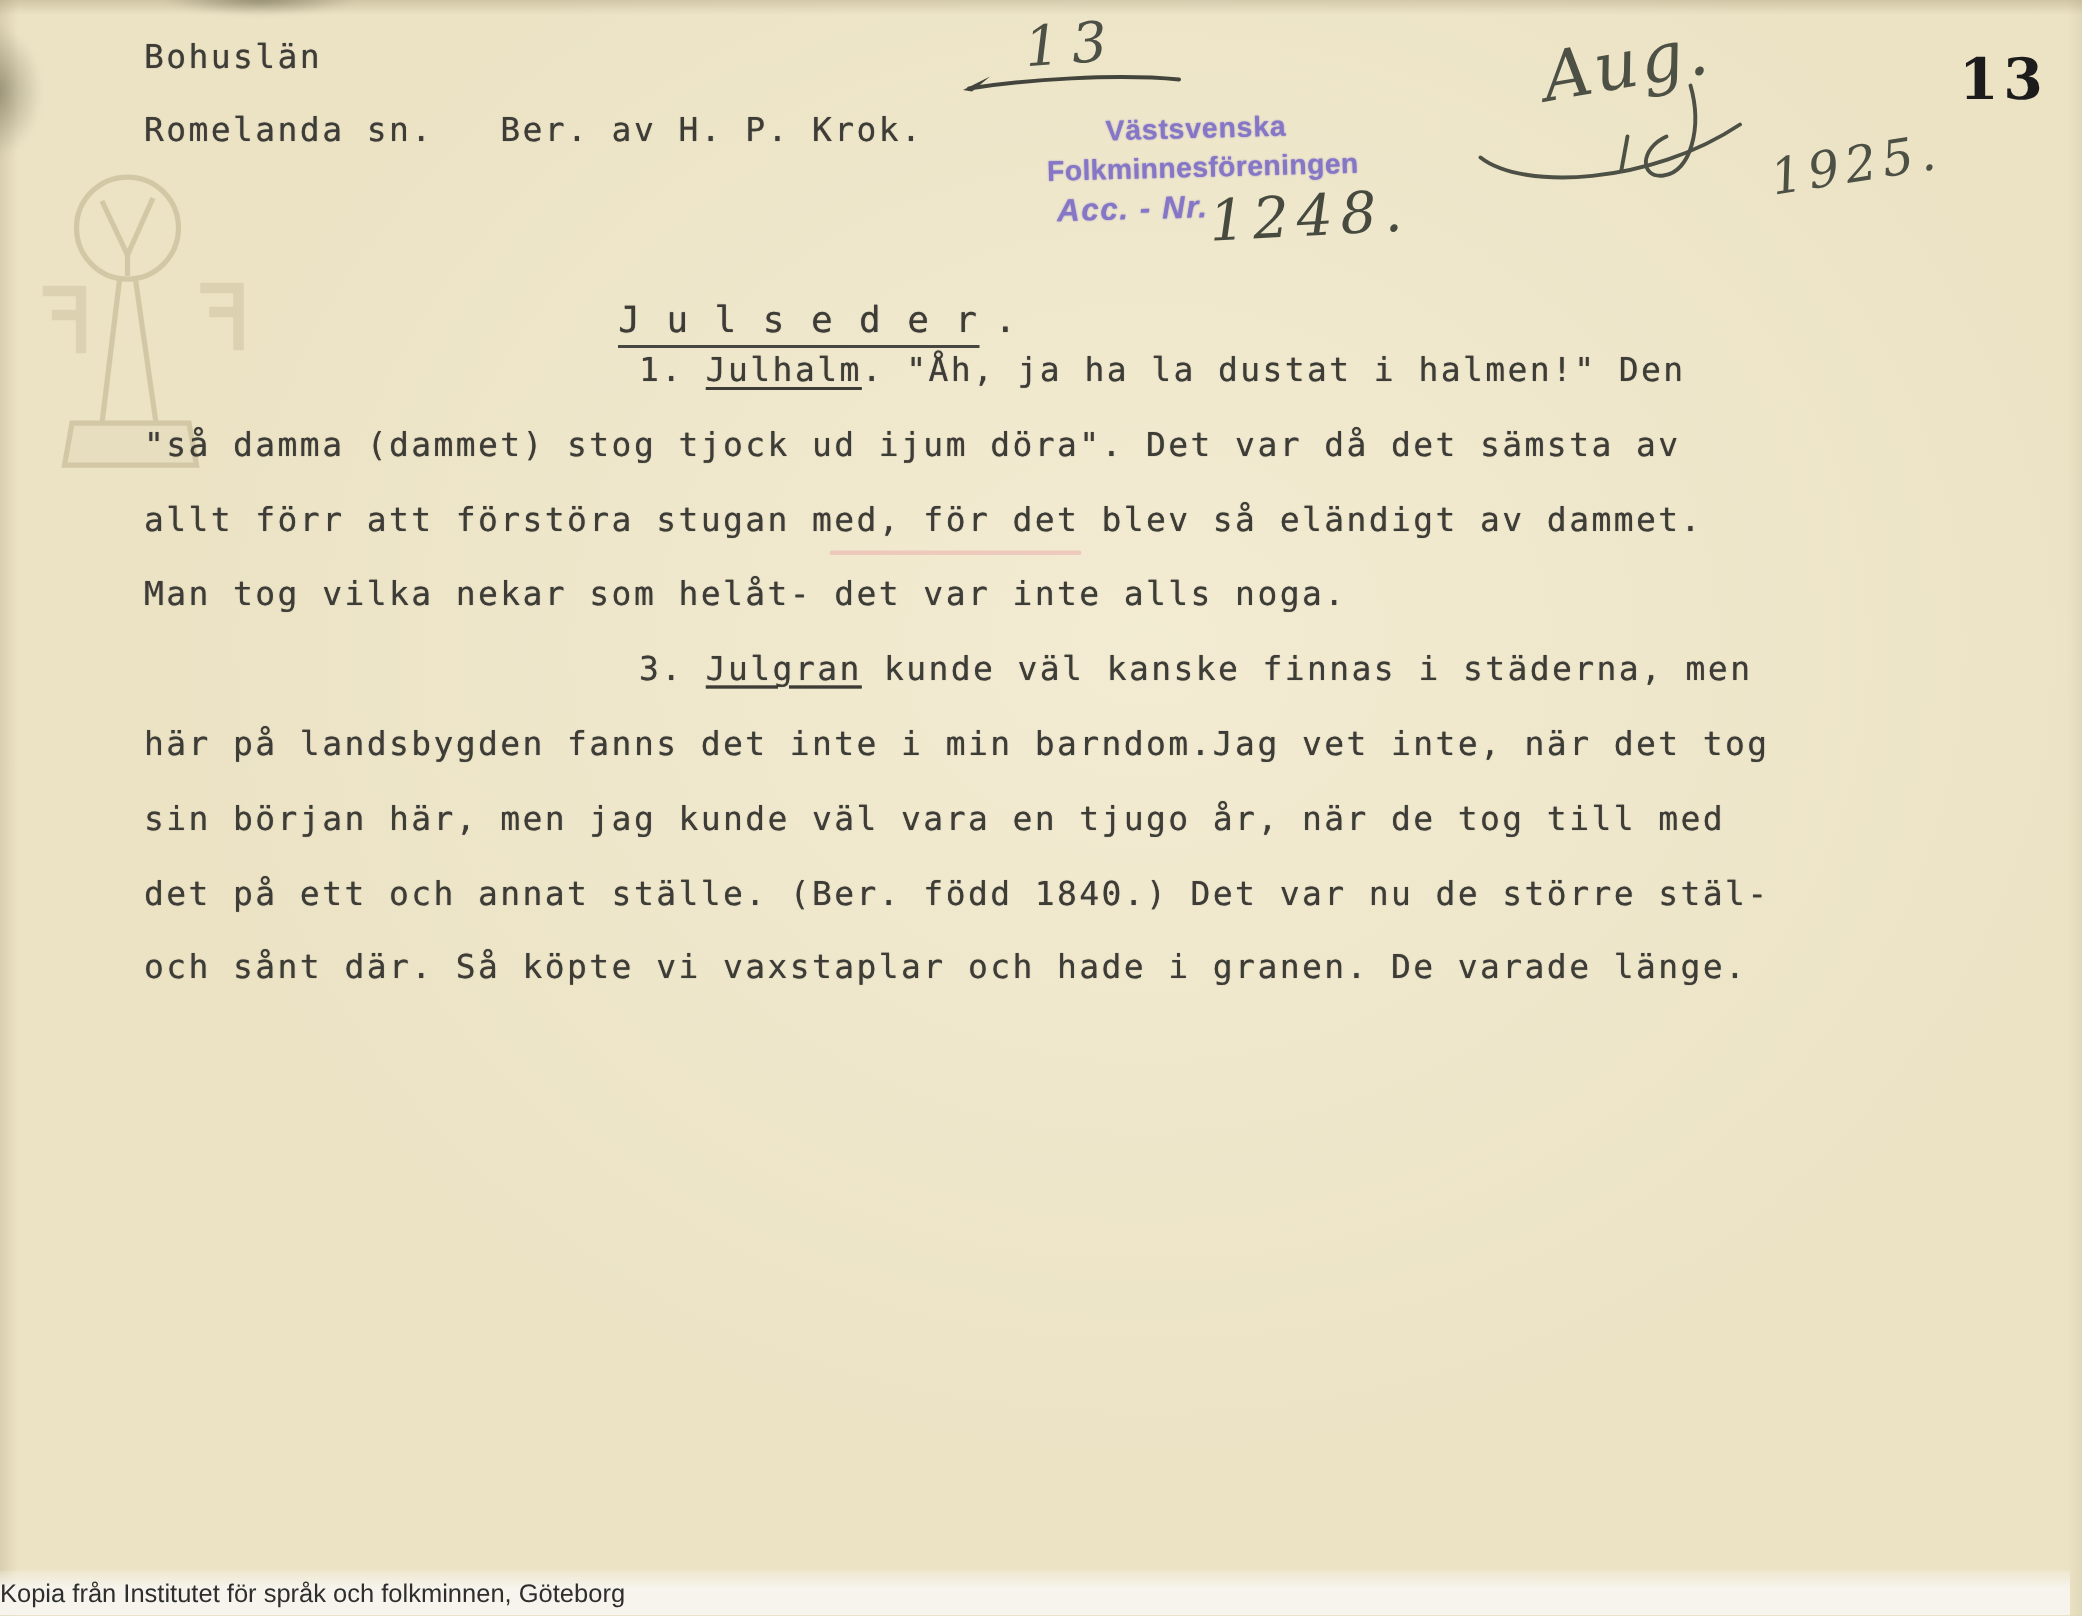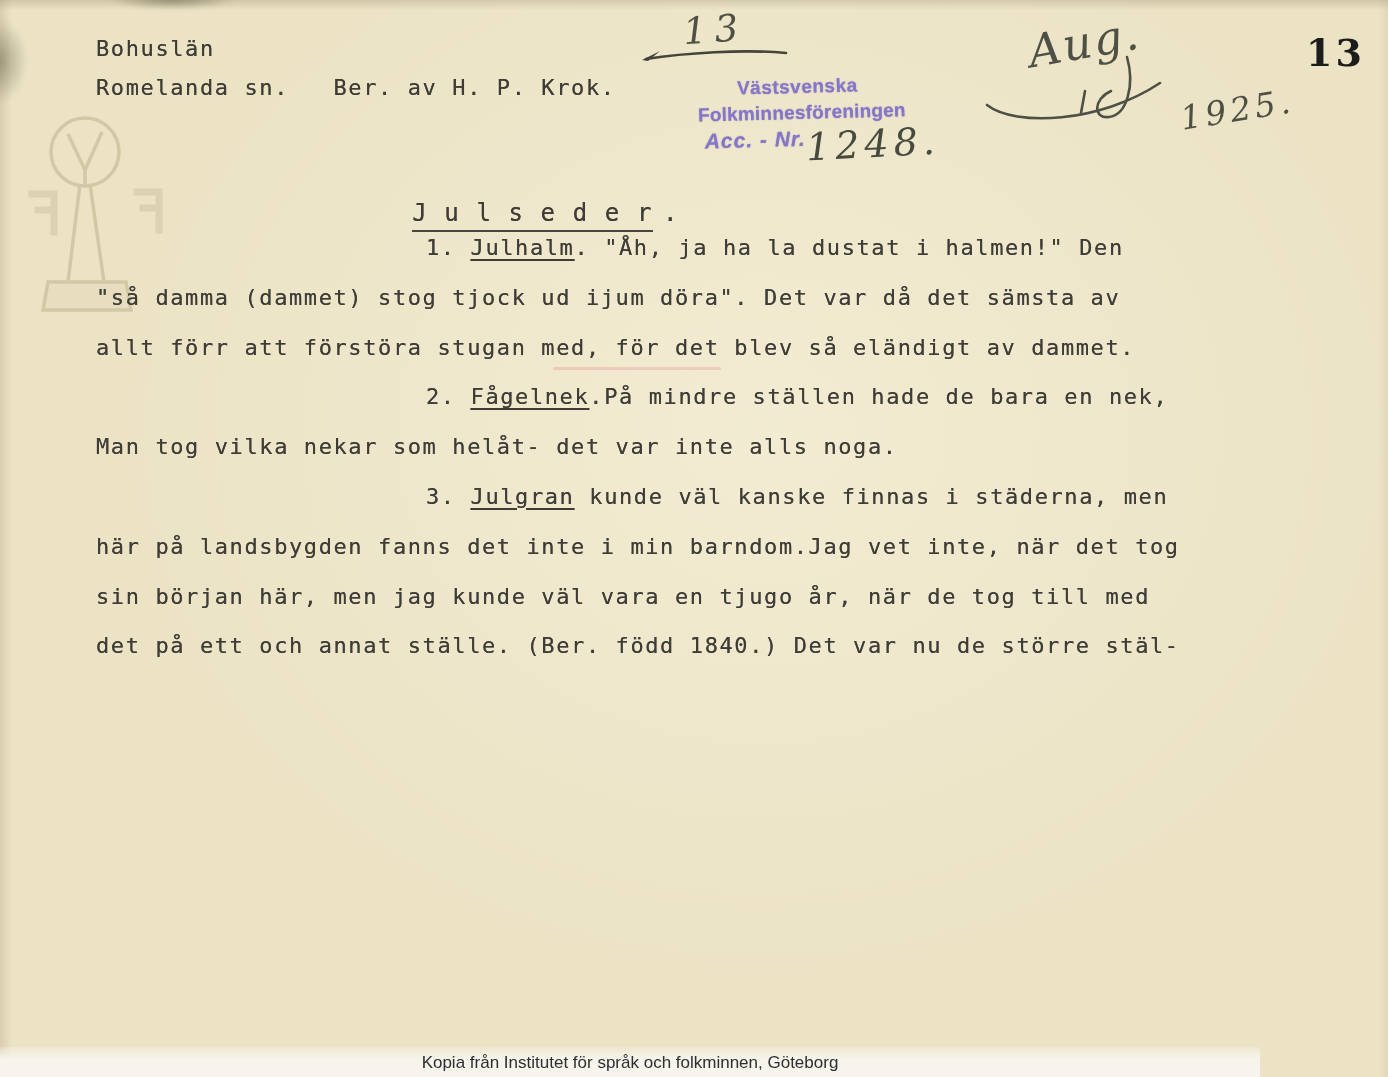--- a/index.html
+++ b/index.html
@@ -24,21 +24,21 @@
     position:absolute;left:108px;top:-4px;width:130px;height:14px;
     background:radial-gradient(ellipse at 50% 20%, rgba(80,74,52,0.5), rgba(80,74,52,0) 70%);
     filter:blur(2px);
   }
   
   .typeline{
     position:absolute;
     font-size:22px;letter-spacing:1.6px;white-space:pre;
     color:#3d3c37;text-shadow:0 0 0.6px rgba(61,60,55,0.75);
   }
-  #province{left:96px;top:36px;}
+  #province{left:96px;top:26px;}
   #parishline{left:96px;top:75px;}
   .doc-title{
     position:absolute;left:348px;top:171px;
     font-size:24px;letter-spacing:1.6px;white-space:pre;
     text-shadow:0 0 0.6px rgba(61,60,55,0.8);
   }
   .doc-title .tt{border-bottom:2.5px solid #474640;padding-bottom:3px;}
   .doc-title .tp{margin-left:10px;}
   
   .body-block{position:absolute;left:96px;top:223px;width:1130px;}
@@ -74,24 +74,24 @@
   .svg-abs{position:absolute;}
   
   .pencil-trace{
     position:absolute;left:553px;top:367px;width:168px;height:3px;
     background:rgba(230,120,140,0.28);border-radius:2px;filter:blur(0.5px);
   }
   
   .watermark{position:absolute;left:18px;top:104px;opacity:0.5;}
   
   .footer{
-    position:absolute;left:0;bottom:0;width:1260px;height:30px;
+    position:absolute;left:0;bottom:0;width:1380px;height:30px;
     background:linear-gradient(180deg, rgba(250,249,244,0.2), #f6f4ed 40%);
     font-family:"Liberation Sans",sans-serif;font-size:17px;color:#2e2e2e;
-    text-align:center;line-height:32px;
+    line-height:32px;
   }
 </style>
 </head>
 <body>
 
 <div class="paper">
 
   <div class="corner-smudge"></div>
   <div class="top-smudge"></div>
 
@@ -139,25 +139,25 @@
   <div id="printed-page">13</div>
 
   <div class="doc-title">
     <span class="tt">J u l s e d e r</span><span class="tp">.</span>
   </div>
 
   <div class="body-block">
       <div class="line indent"><span>1. </span><span class="kw">Julhalm</span><span>. "Åh, ja ha la dustat i halmen!" Den</span></div>
       <div class="line">"så damma (dammet) stog tjock ud ijum döra". Det var då det sämsta av</div>
       <div class="line">allt förr att förstöra stugan med, för det blev så eländigt av dammet.</div>
-      <div class="line indent"><span>2. </span><span class="kw">Fågelnek</span><span>.På mindre ställen hade de bara en nek,</span></div>
       <div class="line">Man tog vilka nekar som helåt- det var inte alls noga.</div>
       <div class="line indent"><span>3. </span><span class="kw">Julgran</span><span> kunde väl kanske finnas i städerna, men</span></div>
       <div class="line">här på landsbygden fanns det inte i min barndom.Jag vet inte, när det tog</div>
       <div class="line">sin början här, men jag kunde väl vara en tjugo år, när de tog till med</div>
       <div class="line">det på ett och annat ställe. (Ber. född 1840.) Det var nu de större stäl-</div>
+      <div class="line">och sånt där. Så köpte vi vaxstaplar och hade i granen. De varade länge.</div>
     </div>
 
   <div class="pencil-trace"></div>
 
   <div class="footer">Kopia från Institutet för språk och folkminnen, Göteborg</div>
 
 </div>
 
 </body></html>

